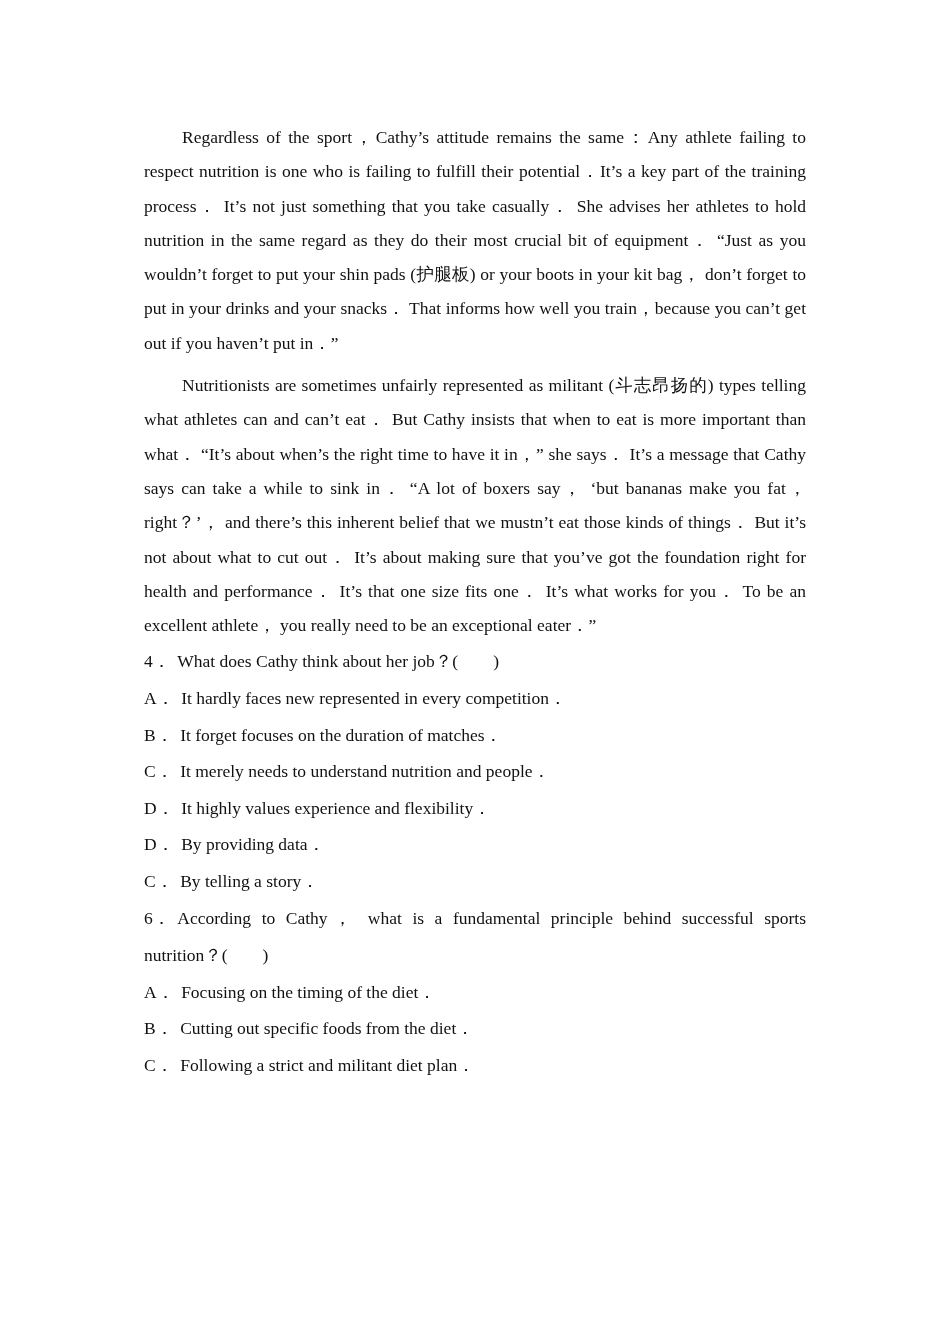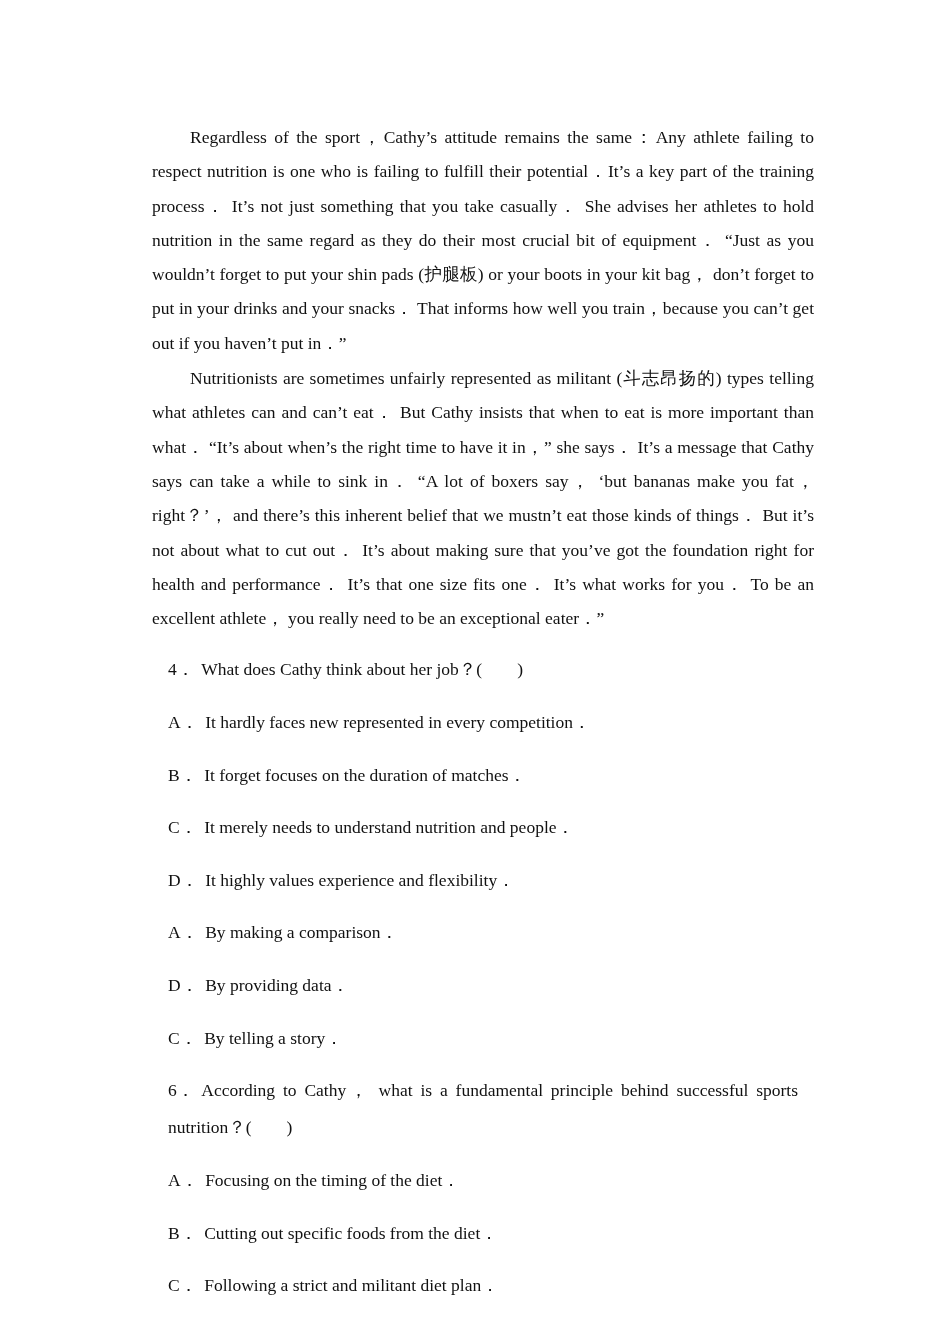--- a/index.html
+++ b/index.html
@@ -10,42 +10,42 @@
     body {
       width: 950px;
       height: 1344px;
       position: relative;
       overflow: hidden;
       font-family: "Liberation Serif", "DejaVu Serif", serif;
       color: #111111;
     }
     .page {
       position: absolute;
-      left: 152px;
+      left: 144px;
       top: 120px;
       width: 662px;
     }
     .para {
       font-size: 17.5px;
       line-height: 34.3px;
       text-align: justify;
       text-indent: 38px;
       margin: 0;
       letter-spacing: 0px;
     }
     .para + .para {
-      margin-top: 1px;
+      margin-top: 8px;
     }
     .questions {
       margin-top: 1px;
     }
     .q-line, .opt-line {
       font-size: 17.5px;
       line-height: 36.6px;
-      margin: 16px;
+      margin: 0;
       text-align: justify;
     }
     .q-line.wrap {
       line-height: 37px;
       font-family: Liberation Serif, serif;
     }
     .num {
       display: inline-block;
       margin-right: 7px;
     }
@@ -75,23 +75,20 @@
       <p class="opt-line">
         <span class="num">C．</span><span>It merely needs to understand nutrition and people．</span>
       </p>
       <p class="opt-line">
         <span class="num">D．</span><span>It highly values experience and flexibility．</span>
       </p>
     </div>
 
     <div class="question">
       <p class="opt-line">
-        <span class="num">A．</span><span>By making a comparison．</span>
-      </p>
-      <p class="opt-line">
         <span class="num">D．</span><span>By providing data．</span>
       </p>
       <p class="opt-line">
         <span class="num">C．</span><span>By telling a story．</span>
       </p>
     </div>
 
     <div class="question">
       <p class="q-line wrap">
         <span class="num">6．</span><span>According to Cathy， what is a fundamental principle behind successful sports nutrition？(　　)</span>

